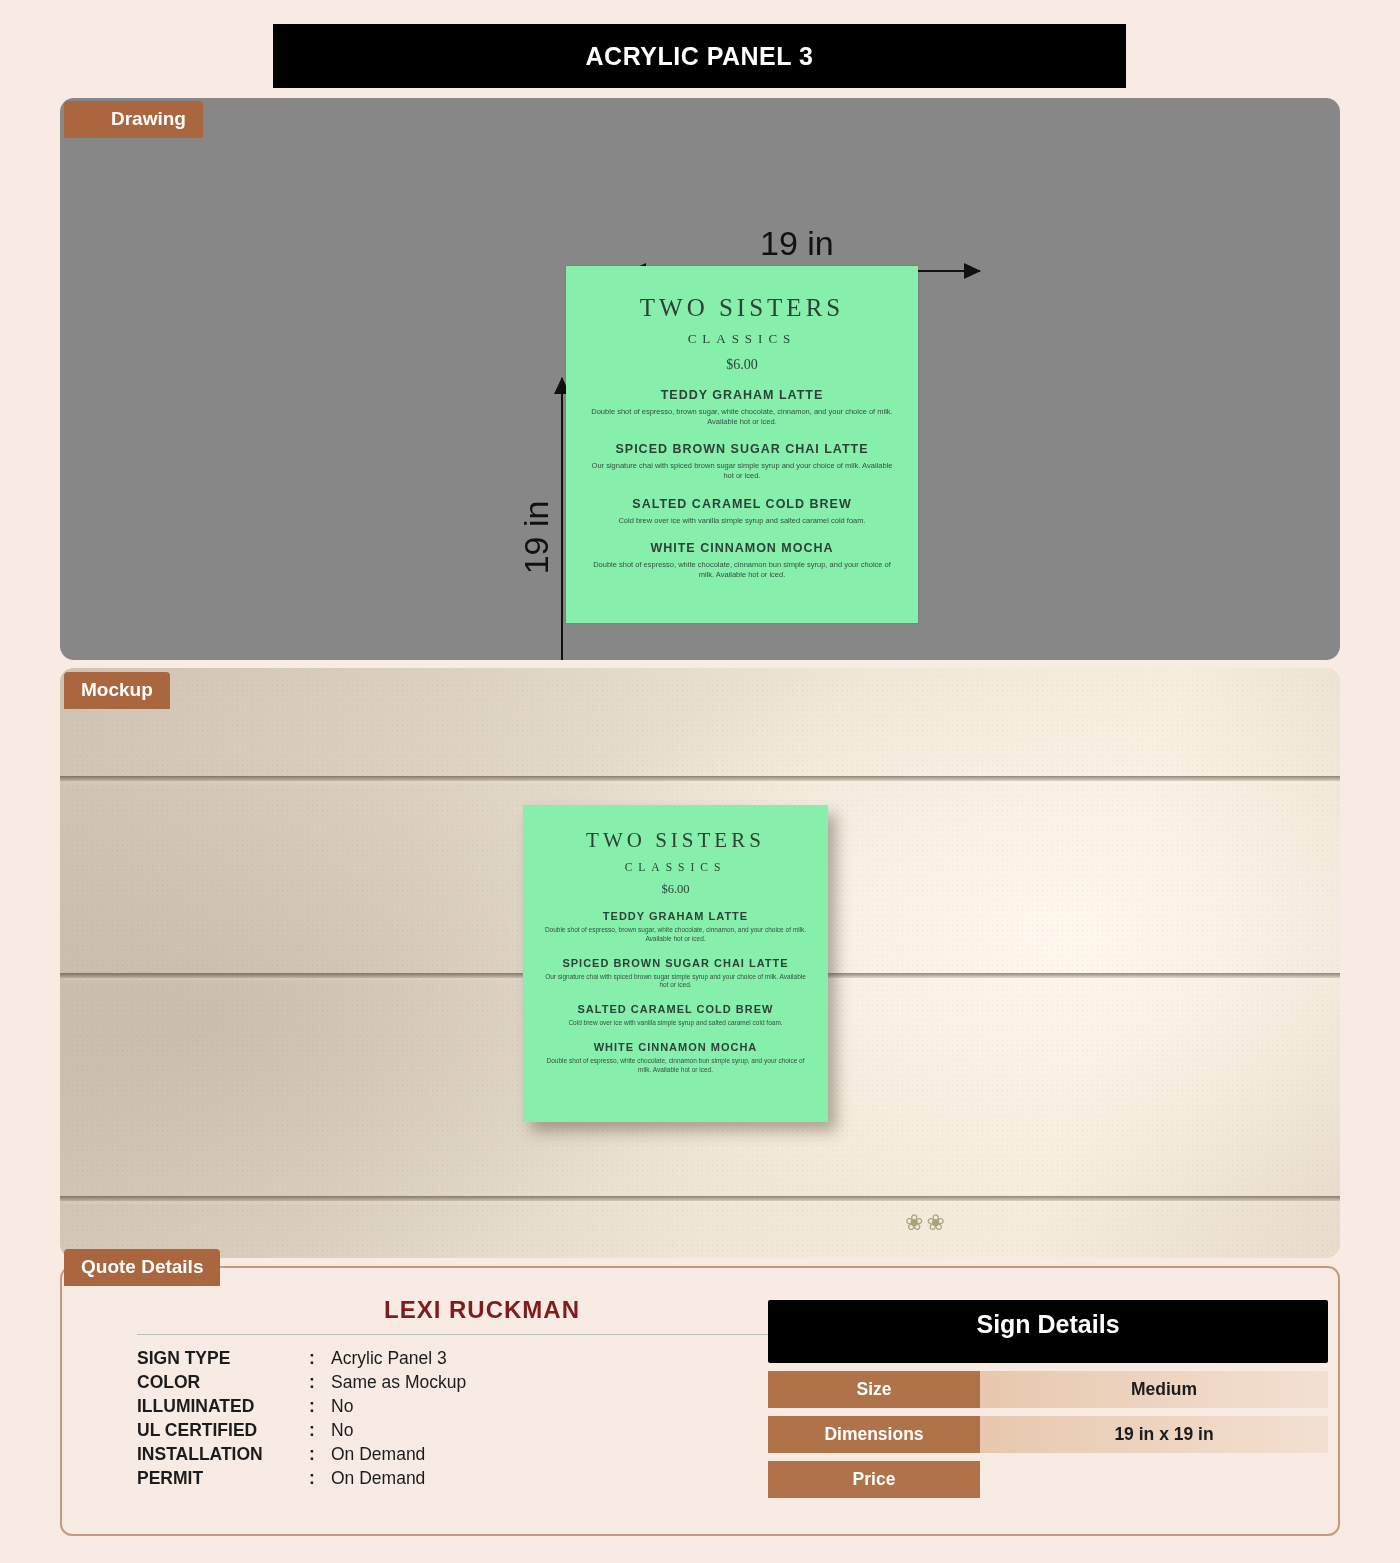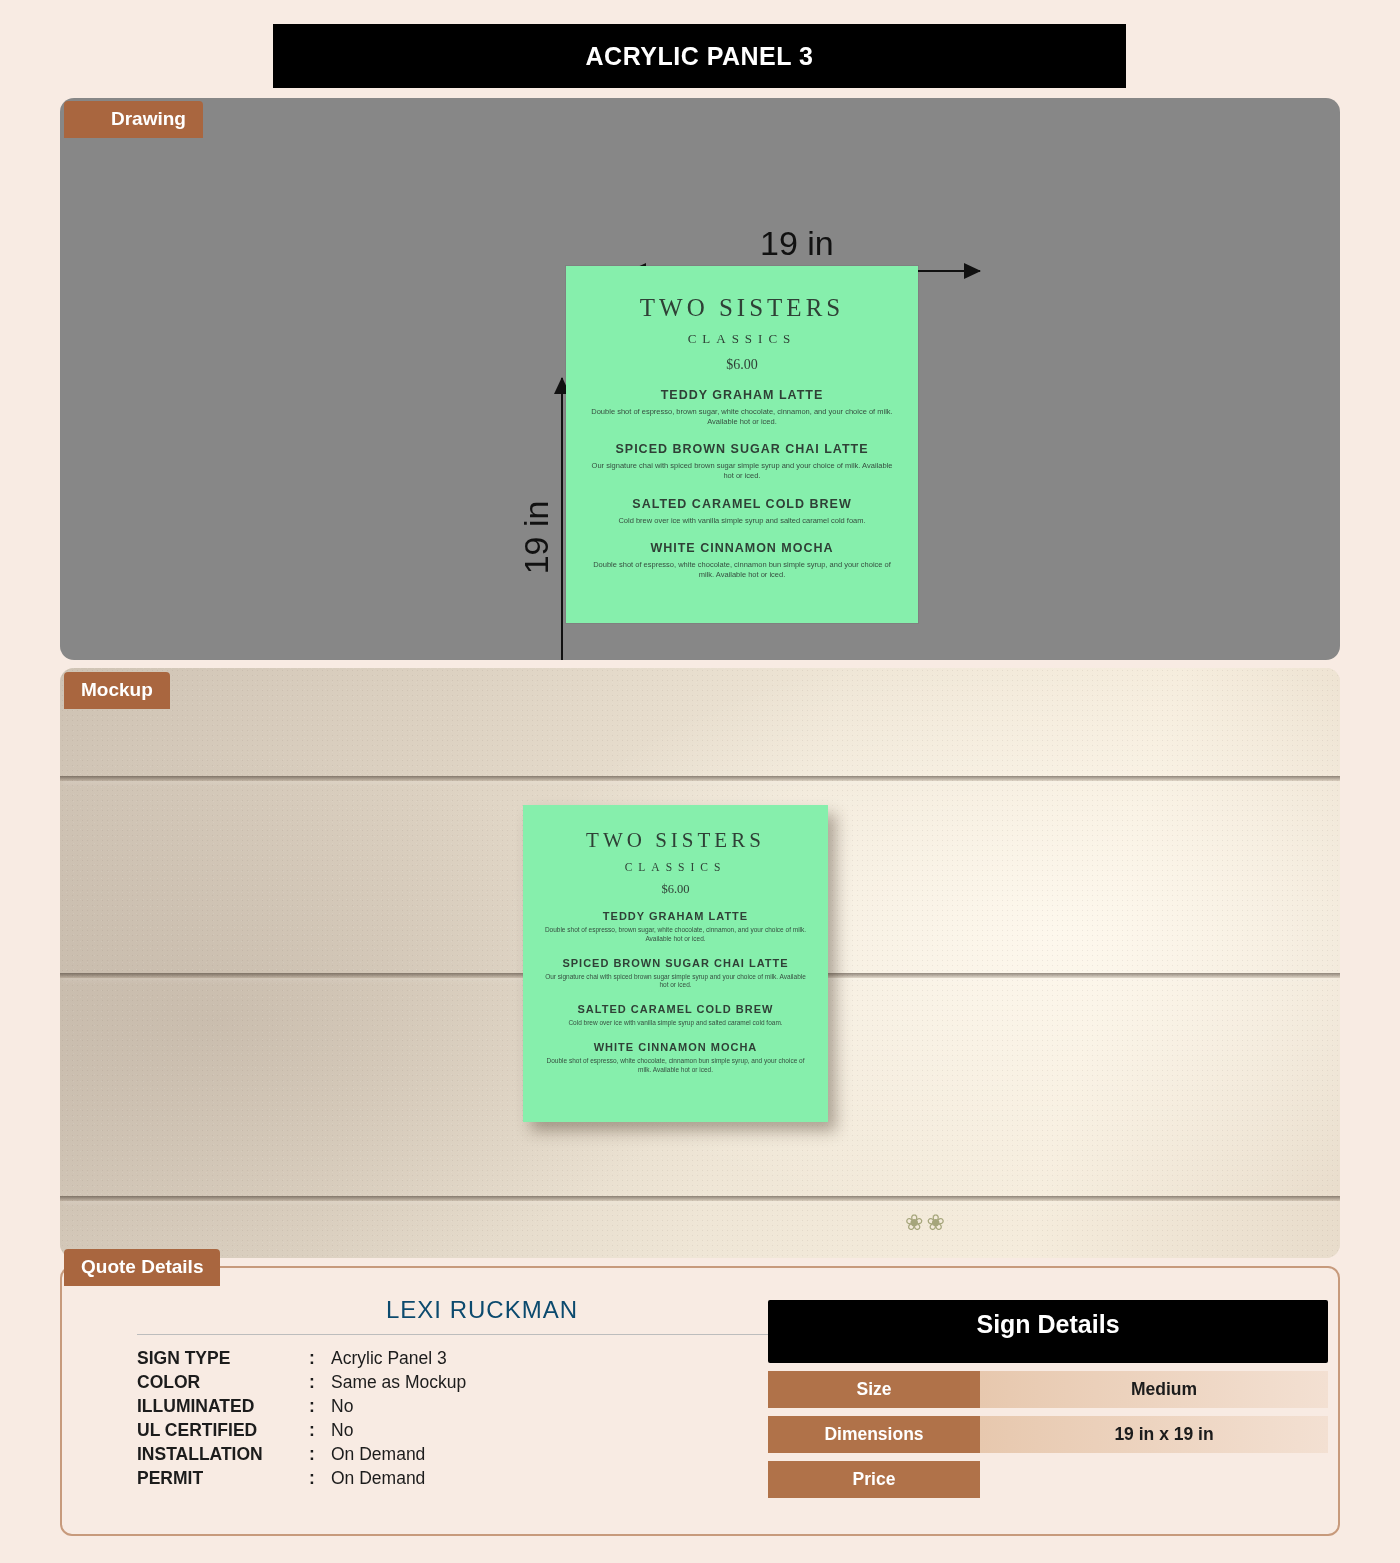--- a/index.html
+++ b/index.html
@@ -220,22 +220,22 @@
     background: #f8ebe3;
   }
   .tag-quote { left: 64px; top: 1249px; }
 
   .client-name {
     position: absolute;
     left: 75px; top: 28px;
     width: 690px;
     text-align: center;
     font-size: 24px;
-    font-weight: normal;
-    color: #0c4a6e;
+    font-weight: bold;
+    color: #7f1d1d;
     letter-spacing: 1px;
   }
   .client-rule {
     position: absolute;
     left: 75px; top: 66px;
     width: 690px; height: 1px;
     background: #bdbdbd;
   }
 
   .spec-table {

